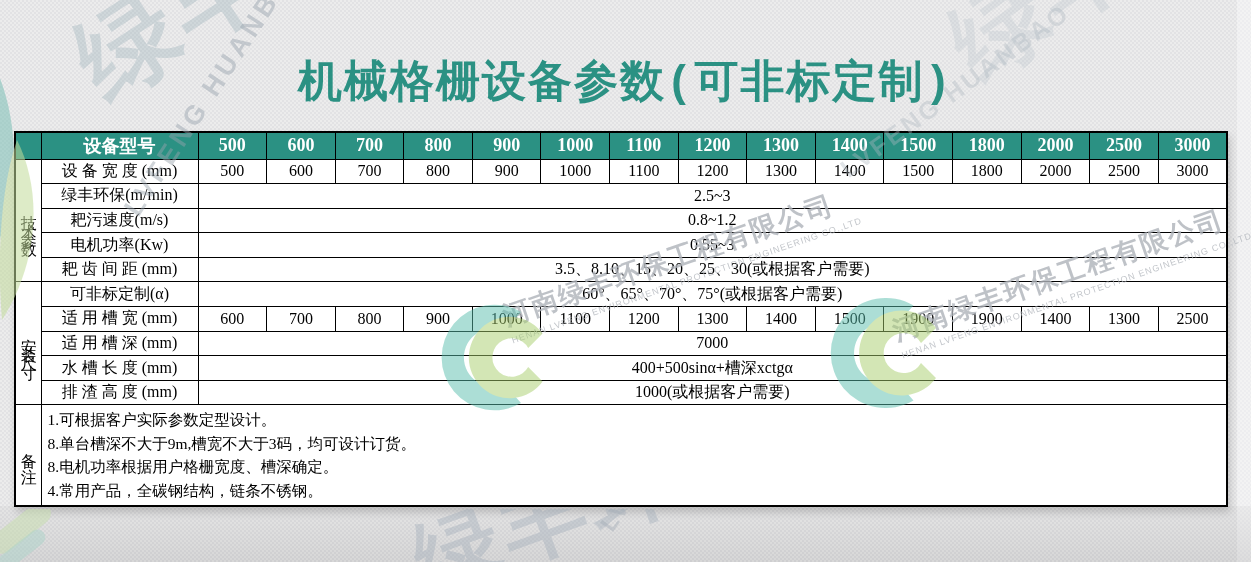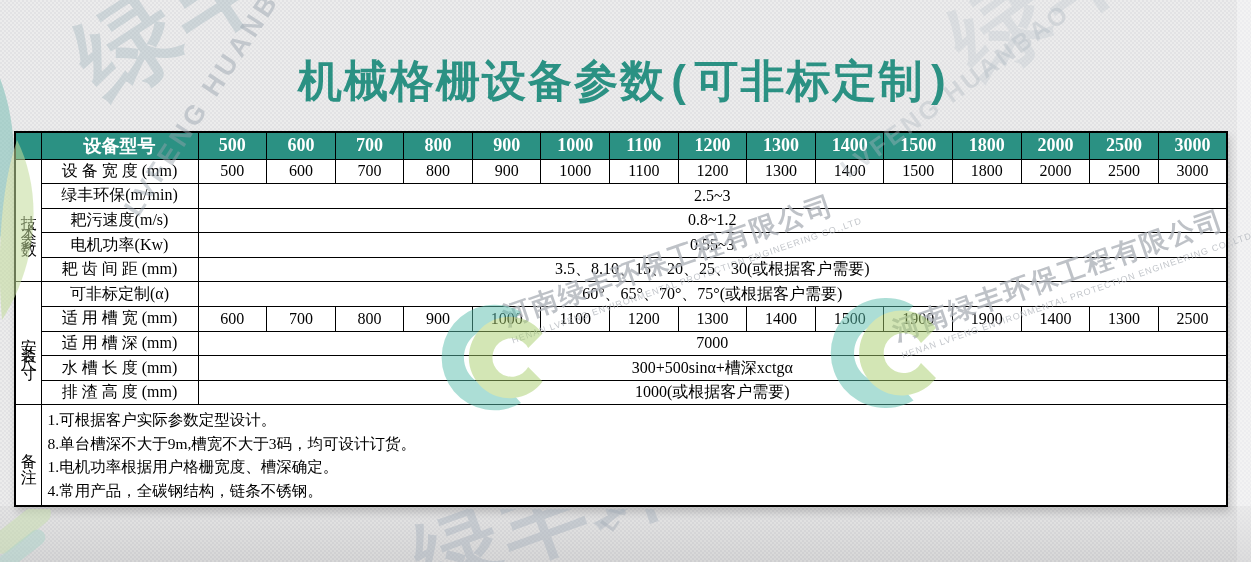--- a/index.html
+++ b/index.html
@@ -178,33 +178,33 @@
       <td class="val">1400</td>
       <td class="val">1300</td>
       <td class="val">2500</td>
     </tr>
     <tr class="drow">
       <td class="rlabel">适 用 槽 深 (mm)</td>
       <td class="val" colspan="15">7000</td>
     </tr>
     <tr class="drow">
       <td class="rlabel">水 槽 长 度 (mm)</td>
-      <td class="val" colspan="15">300+500sinα+槽深xctgα</td>
+      <td class="val" colspan="15">400+500sinα+槽深xctgα</td>
     </tr>
     <tr class="drow">
       <td class="rlabel">排 渣 高 度 (mm)</td>
       <td class="val" colspan="15">1000(或根据客户需要)</td>
     </tr>
 
     <tr class="notes-row">
       <td class="group notes-group">备注</td>
       <td class="notes" colspan="16">
         <div>1.可根据客户实际参数定型设计。</div>
         <div>8.单台槽深不大于9m,槽宽不大于3码，均可设计订货。</div>
-        <div>1.电机功率根据用户格栅宽度、槽深确定。</div>
+        <div>8.电机功率根据用户格栅宽度、槽深确定。</div>
         <div>4.常用产品，全碳钢结构，链条不锈钢。</div>
       </td>
     </tr>
   </tbody>
 </table>
 
 <div class="wm-layer">
   <div class="wm wm-brand-tl">绿丰环保</div>
   <div class="wm wm-brand-en-tl">LVFENG HUANBAO</div>
   <div class="wm wm-brand-tr">绿丰环保</div>

